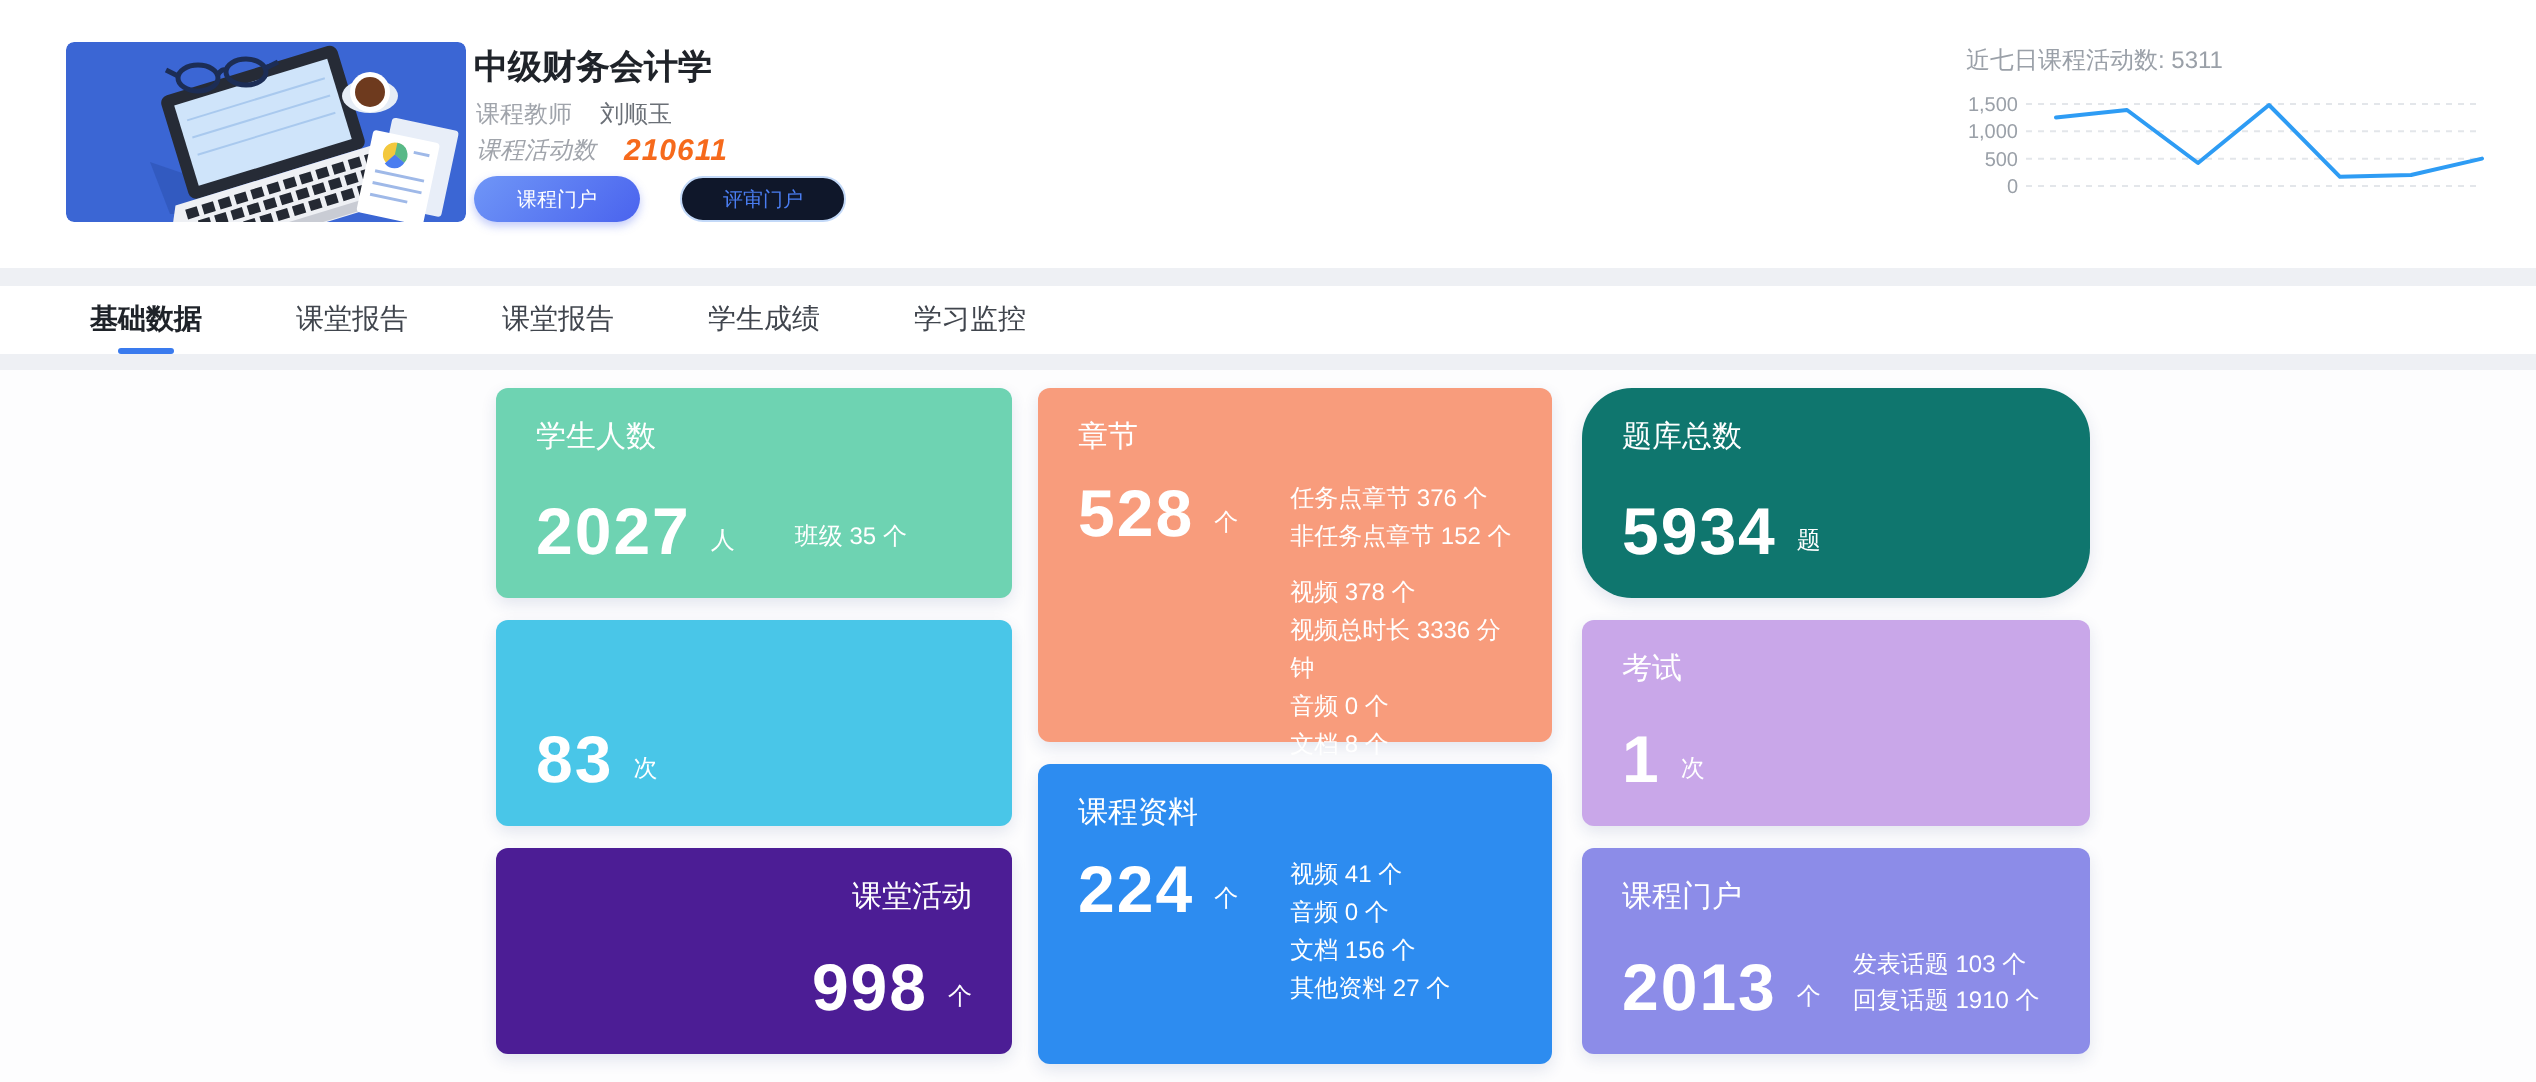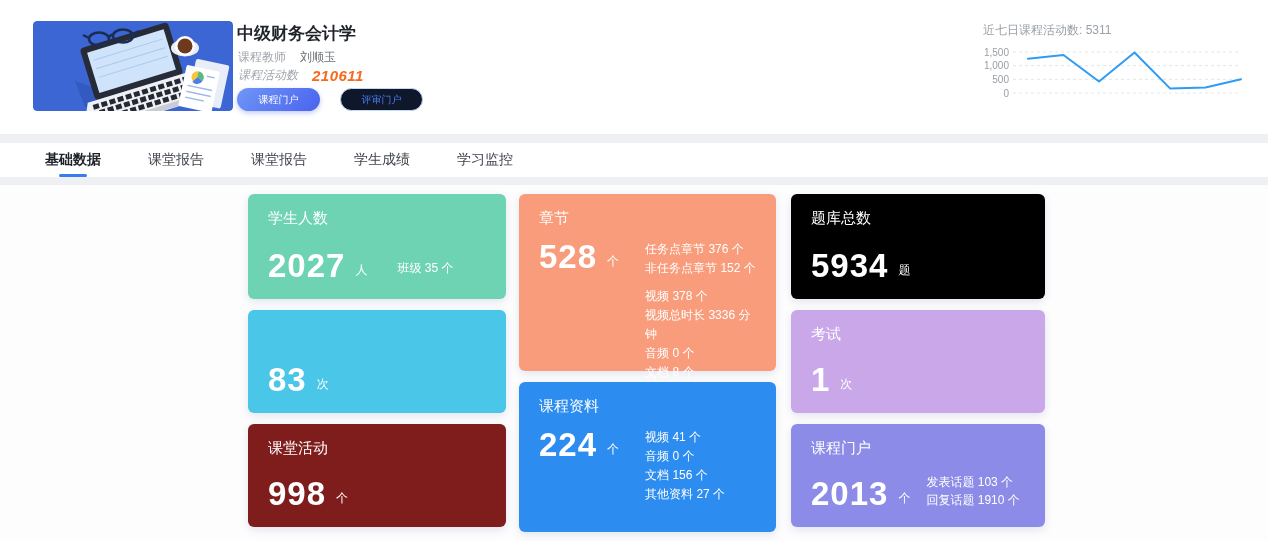--- a/index.html
+++ b/index.html
@@ -163,21 +163,21 @@
         <span class="card-unit">人</span>
         <span class="card-sub sub-inline">班级 35 个</span>
       </div>
     </div>
     <div class="card h2" style="background: rgb(73, 198, 232);">
       <div class="card-body">
         <span class="card-value">83</span>
         <span class="card-unit">次</span>
       </div>
     </div>
-    <div class="card h2" style="background: #7f1d1d;">
+    <div class="card h2" style="background: #4c1d95; align-items: flex-end;">
       <div class="card-title">课堂活动</div>
       <div class="card-body">
         <span class="card-value">998</span>
         <span class="card-unit">个</span>
       </div>
     </div>
   </div>
 
   <div class="col col2">
     <div class="card tall1" style="background: rgb(248, 156, 124);">
@@ -215,21 +215,21 @@
             <div class="card-sub">音频 0 个</div>
             <div class="card-sub">文档 156 个</div>
             <div class="card-sub">其他资料 27 个</div>
           </div>
         </div>
       </div>
     </div>
   </div>
 
   <div class="col col3">
-    <div class="card h1" style="background: #000000;">
+    <div class="card h1" style="background: #0f766e; border-radius: 25px;">
       <div class="card-title">题库总数</div>
       <div class="card-body">
         <span class="card-value">5934</span>
         <span class="card-unit">题</span>
       </div>
     </div>
     <div class="card h2" style="background: rgb(201, 167, 233);">
       <div class="card-title">考试</div>
       <div class="card-body">
         <span class="card-value">1</span>

